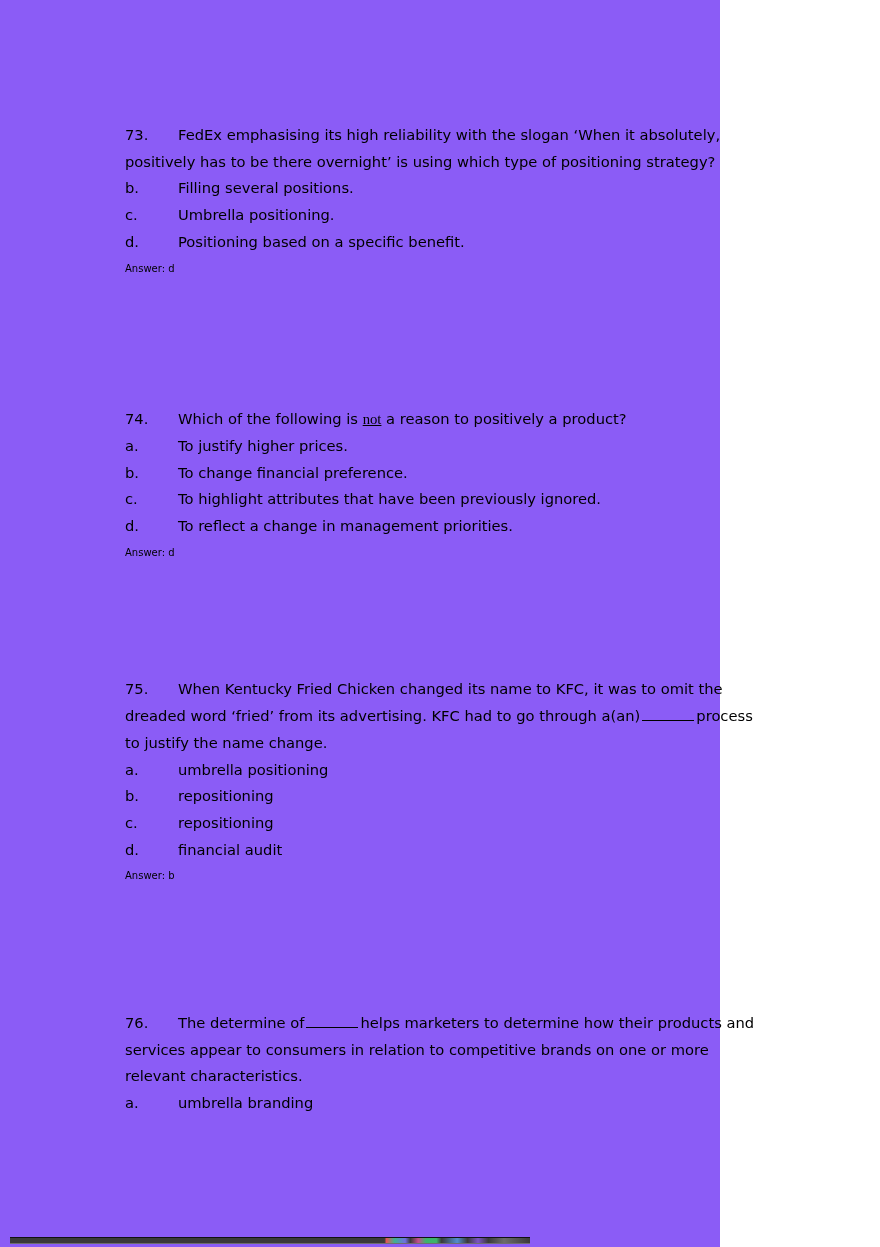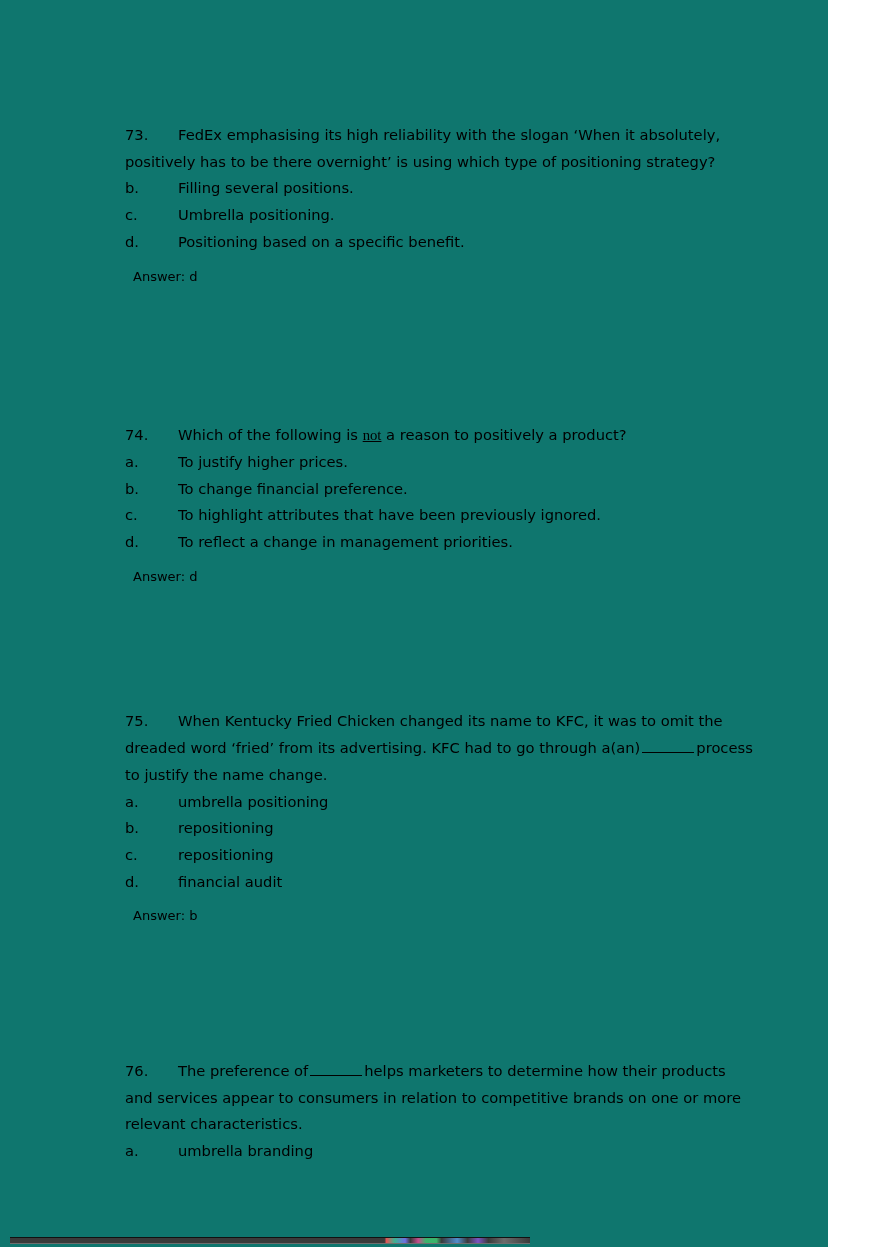--- a/index.html
+++ b/index.html
@@ -15,23 +15,23 @@
     overflow: hidden;
     font-family: "DejaVu Sans", sans-serif;
     color: #000000;
     -webkit-font-smoothing: antialiased;
   }
 
   .page {
     position: absolute;
     left: 0;
     top: 0;
-    width: 828px;
+    width: 720px;
     height: 1247px;
-    background: #0f766e;
+    background: #8b5cf6;
   }
 
   .content {
     position: absolute;
     left: 125px;
     top: 122px;
     width: 630px;
   }
 
   
@@ -62,23 +62,23 @@
   .opt-letter {
     display: inline-block;
     width: 53px;
     vertical-align: baseline;
   }
   .opt-text {
     display: inline;
   }
 
   .answer-row {
-    font-size: 13px;
+    font-size: 10px;
     line-height: 26.7px;
-    margin: 8px;
+    margin: 0;
     white-space: nowrap;
   }
 
   .underlined {
     text-decoration: underline;
     font-family: Liberation Serif, serif;
   }
 
   .blank {
     display: inline-block;
@@ -179,21 +179,21 @@
       <p class="option-row"><span class="opt-letter">c.</span><span class="opt-text">repositioning</span></p>
 
       <p class="option-row"><span class="opt-letter">d.</span><span class="opt-text">financial audit</span></p>
 
       <p class="answer-row">Answer: b</p>
     </div>
 
     <div class="gap-3"></div>
 
     <div class="question-block">
-      <p class="q-stem"><span class="q-num">76.</span><span>The preference of</span><span class="blank"></span><span>helps marketers to determine how their products and services appear to consumers in relation to competitive brands on one or more relevant characteristics.</span></p>
+      <p class="q-stem"><span class="q-num">76.</span><span>The determine of</span><span class="blank"></span><span>helps marketers to determine how their products and services appear to consumers in relation to competitive brands on one or more relevant characteristics.</span></p>
 
       <p class="option-row"><span class="opt-letter">a.</span><span class="opt-text">umbrella branding</span></p>
     </div>
 
   </div>
 
   <div class="footer-strip">
     <div class="footer-strip-speckle"></div>
   </div>
 

